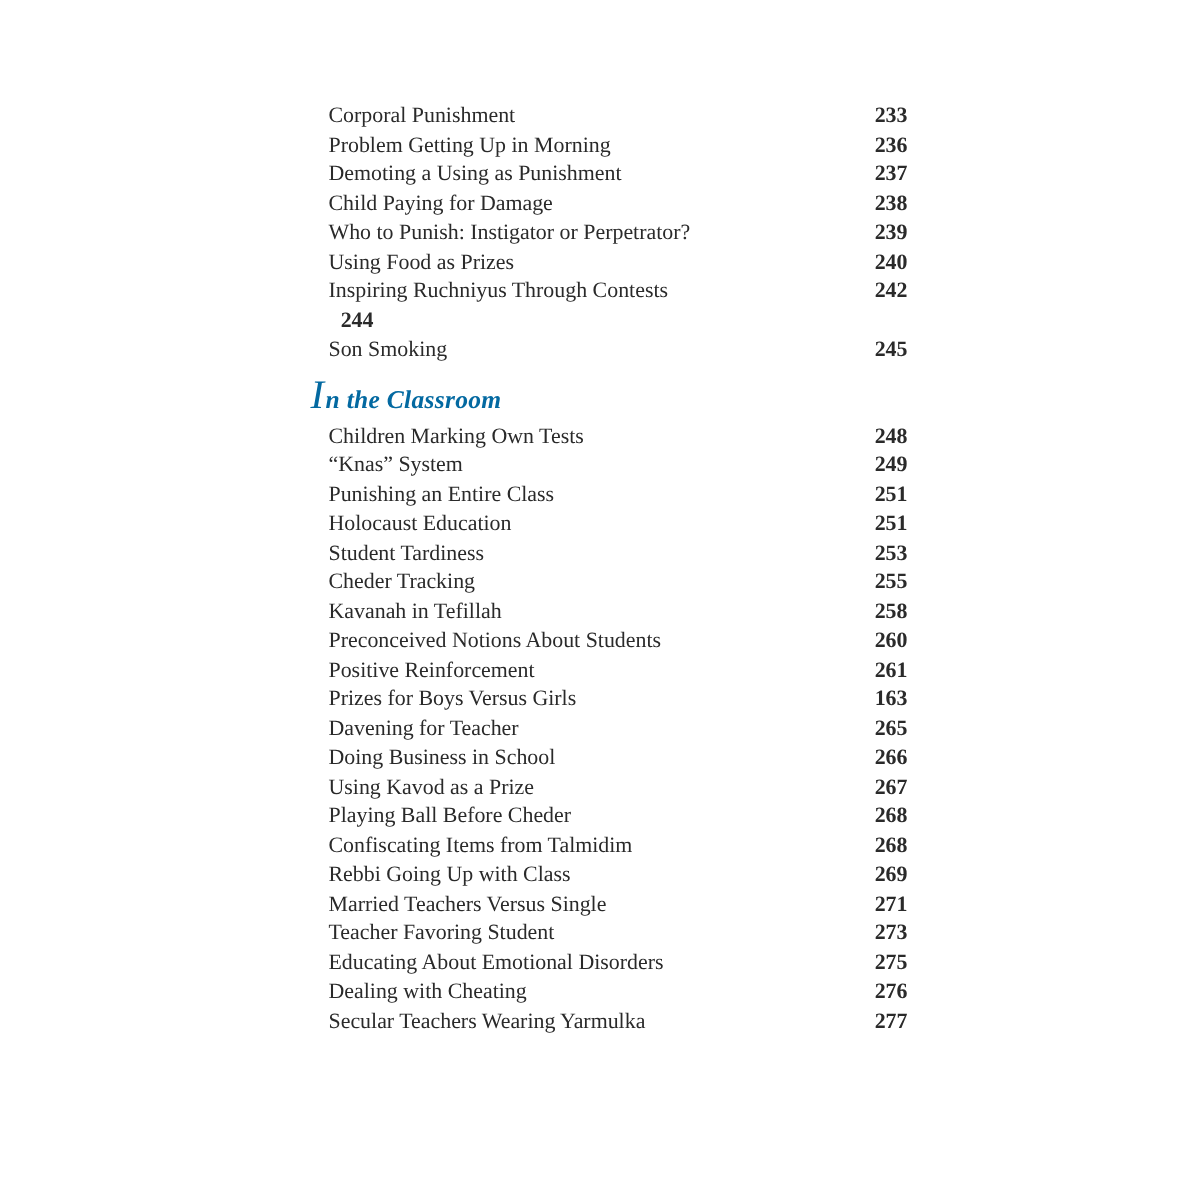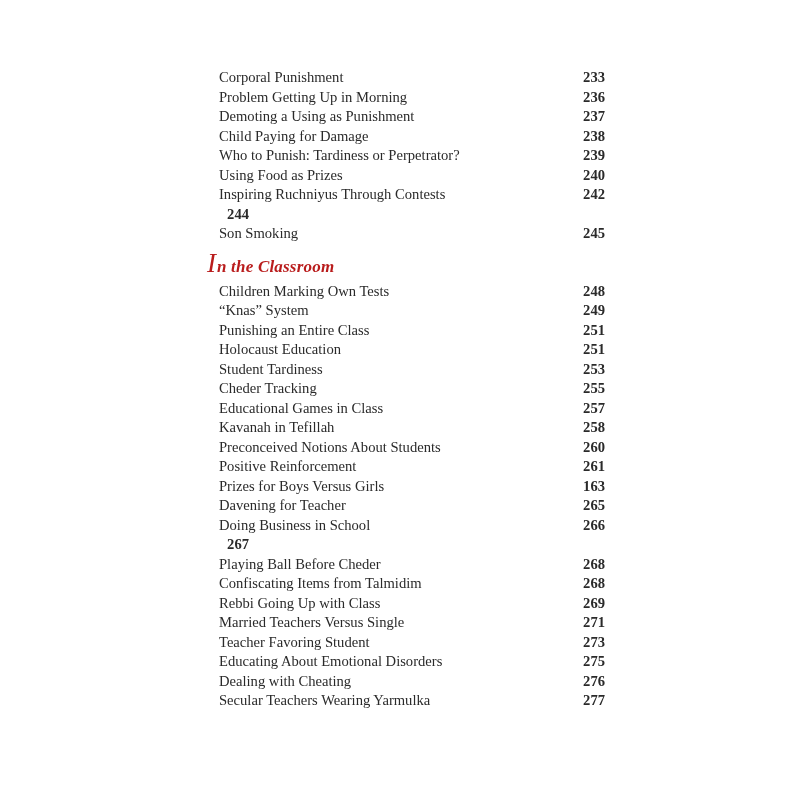--- a/index.html
+++ b/index.html
@@ -4,21 +4,21 @@
 <style>
   html, body { margin: 0; padding: 0; background: #ffffff; }
   body { width: 800px; height: 800px; position: relative; overflow: hidden;
          font-family: "Liberation Serif", "DejaVu Serif", serif; color: #2a2a2a; }
   .toc { position: absolute; left: 219px; top: 68px; width: 386px; }
   .row { display: flex; justify-content: space-between; align-items: baseline;
          height: 19.5px; font-size: 14.6px; line-height: 19.5px; gap: 12px; }
   .row .title { white-space: nowrap; }
   .row .page { text-align: right; min-width: 30px; font-weight: bold; }
   .section-heading { position: relative; margin-left: -12px; height: 38px;
-         font-style: italic; font-size: 17px; line-height: 38px; color: #b91c1c; }
+         font-style: italic; font-size: 17px; line-height: 38px; color: #0369a1; }
   .section-heading .initial { font-size: 27px; font-weight: normal; margin-right: 1px; }
   .section-heading .rest { font-weight: bold; letter-spacing: 0.2px; }
 </style>
 </head>
 <body>
 
 <div class="toc">
   <div>
     <div class="row">
         <span class="title">Corporal Punishment</span>
@@ -30,21 +30,21 @@
       </div>
     <div class="row">
         <span class="title">Demoting a Using as Punishment</span>
         <span class="page">237</span>
       </div>
     <div class="row">
         <span class="title">Child Paying for Damage</span>
         <span class="page">238</span>
       </div>
     <div class="row">
-        <span class="title">Who to Punish: Tardiness or Perpetrator?</span>
+        <span class="title">Who to Punish: Instigator or Perpetrator?</span>
         <span class="page">239</span>
       </div>
     <div class="row">
         <span class="title">Using Food as Prizes</span>
         <span class="page">240</span>
       </div>
     <div class="row">
         <span class="title">Inspiring Ruchniyus Through Contests</span>
         <span class="page">242</span>
       </div>
@@ -78,24 +78,20 @@
       </div>
     <div class="row">
         <span class="title">Student Tardiness</span>
         <span class="page">253</span>
       </div>
     <div class="row">
         <span class="title">Cheder Tracking</span>
         <span class="page">255</span>
       </div>
     <div class="row">
-        <span class="title">Educational Games in Class</span>
-        <span class="page">257</span>
-      </div>
-    <div class="row">
         <span class="title">Kavanah in Tefillah</span>
         <span class="page">258</span>
       </div>
     <div class="row">
         <span class="title">Preconceived Notions About Students</span>
         <span class="page">260</span>
       </div>
     <div class="row">
         <span class="title">Positive Reinforcement</span>
         <span class="page">261</span>
@@ -106,20 +102,21 @@
       </div>
     <div class="row">
         <span class="title">Davening for Teacher</span>
         <span class="page">265</span>
       </div>
     <div class="row">
         <span class="title">Doing Business in School</span>
         <span class="page">266</span>
       </div>
     <div class="row">
+        <span class="title">Using Kavod as a Prize</span>
         <span class="page">267</span>
       </div>
     <div class="row">
         <span class="title">Playing Ball Before Cheder</span>
         <span class="page">268</span>
       </div>
     <div class="row">
         <span class="title">Confiscating Items from Talmidim</span>
         <span class="page">268</span>
       </div>

